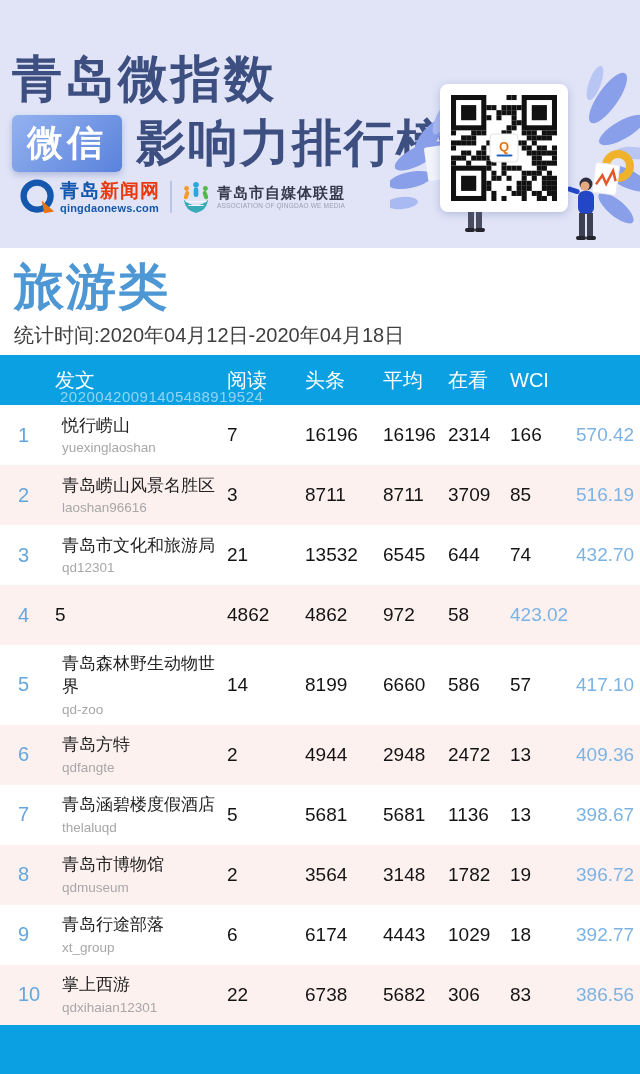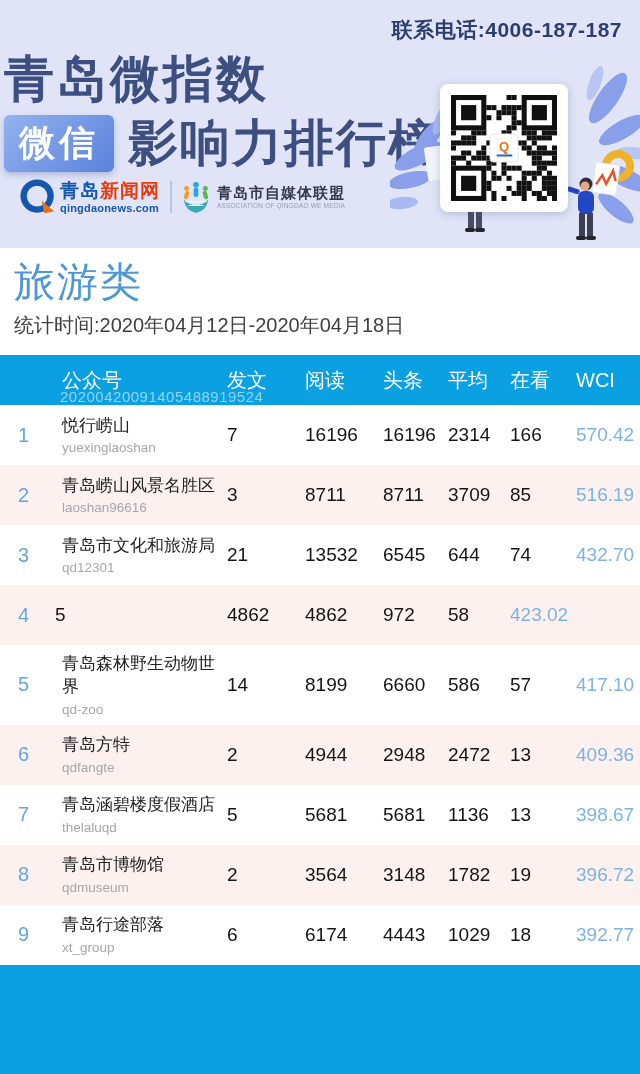--- a/index.html
+++ b/index.html
@@ -2,21 +2,21 @@
 <html><head>
 <meta charset="utf-8">
 <style>
   html,body{margin:0;padding:0;}
   body{width:640px;font-family:"Liberation Sans","DejaVu Sans",sans-serif;background:#fff;}
   .page{width:640px;height:1074px;display:flex;flex-direction:column;overflow:hidden;position:relative;background:#fff;}
 
   
   .banner{height:248px;background:#e0e4f6;position:relative;flex:0 0 auto;}
   .contact{position:absolute;top:16px;right:18px;font-size:21px;font-weight:bold;color:#2d3e6e;letter-spacing:.5px;}
-  .title-block{position:absolute;left:4px;top:52px;font-family:Liberation Serif, serif;}
+  .title-block{position:absolute;left:12px;top:52px;font-family:Liberation Serif, serif;}
   .title-line1{font-size:50px;font-weight:900;color:#3d4e80;letter-spacing:3px;line-height:1.08;}
   .title-line2{display:flex;align-items:center;margin-top:4px;}
   .wechat-badge{background:linear-gradient(135deg,#93b2ef,#5a82dc);color:#fff;font-size:36px;font-weight:900;
     padding:4px 15px;border-radius:6px;letter-spacing:4px;box-shadow:0 3px 6px rgba(70,90,160,.3);}
   .title-rest{font-size:50px;font-weight:900;color:#3d4e80;margin-left:14px;letter-spacing:2px;}
 
   .logos{position:absolute;left:20px;top:179px;display:flex;align-items:center;}
   .logo-q-icon{width:36px;height:36px;flex:0 0 auto;}
   .news-text{margin-left:4px;line-height:1;}
   .news-name{font-size:19px;font-weight:bold;letter-spacing:1px;}
@@ -37,21 +37,21 @@
   .qr-card{position:absolute;left:50px;top:26px;width:128px;height:128px;background:#fff;border-radius:8px;
     box-shadow:0 2px 8px rgba(60,80,150,.28);display:flex;align-items:center;justify-content:center;}
   .qr-logo{position:absolute;left:50%;top:50%;transform:translate(-50%,-50%);width:27px;height:27px;background:#fff;
     border-radius:4px;border:1px solid #e3e3e3;display:flex;flex-direction:column;align-items:center;justify-content:center;}
   .qr-logo .q{font-size:13px;font-weight:900;color:#1457ae;line-height:1;}
   .qr-logo .q span{color:#e8740f;}
   .qr-logo .bar{width:16px;height:2px;background:#1f66c0;margin-top:2px;border-radius:1px;}
 
   
   .category-section{padding:12px 14px 0;flex:0 0 auto;height:95px;background:#fff;}
-  .category-title{margin:0;font-size:41px;font-weight:400;color:#4e97d5;letter-spacing:2px;line-height:1.1;}
+  .category-title{margin:0;font-size:50px;font-weight:700;color:#4e97d5;letter-spacing:2px;line-height:1.1;}
   .stats-period{font-size:20px;color:#3f3f3f;margin-top:7px;}
 
   
   .grid-cols{display:grid;grid-template-columns:55px 172px 78px 78px 65px 62px 66px 64px;}
   .thead{height:50px;background:#0aa0e2;color:#fff;align-items:center;font-size:20px;position:relative;flex:0 0 auto;}
   .thead .h-name{padding-left:7px;}
   .watermark{position:absolute;left:60px;bottom:0;font-size:15px;color:rgba(255,255,255,.55);letter-spacing:.5px;}
 
   .row{min-height:60px;align-items:center;background:#fff;padding:8px 0;box-sizing:border-box;}
   .row.alt{background:#fdf1f0;}
@@ -63,21 +63,20 @@
   .wci{font-size:19px;color:#7cb3e3;}
 
   .footer-bar{flex:1 1 auto;background:#0aa0e2;min-height:36px;}
 </style>
 </head>
 <body>
 
 <div class="page">
 
   <header class="banner">
-    <div class="contact">联系电话:4006-187-187</div>
 
     <div class="title-block">
       <div class="title-line1">青岛微指数</div>
       <div class="title-line2">
         <span class="wechat-badge">微信</span>
         <span class="title-rest">影响力排行榜</span>
       </div>
     </div>
 
     <div class="qr-zone">
@@ -335,21 +334,20 @@
     </div>
   </header>
 
   <section class="category-section">
     <h1 class="category-title">旅游类</h1>
     <div class="stats-period">统计时间:2020年04月12日-2020年04月18日</div>
   </section>
 
   <div class="thead grid-cols">
     <div></div>
-    <div class="h-name">公众号</div>
     <div>发文</div>
     <div>阅读</div>
     <div>头条</div>
     <div>平均</div>
     <div>在看</div>
     <div>WCI</div>
     <div class="watermark">20200420091405488919524</div>
   </div>
 
   <div class="tbody">
@@ -468,16 +466,29 @@
         <div class="acct-id">xt_group</div>
       </div>
       <div class="num">6</div>
       <div class="num">6174</div>
       <div class="num">4443</div>
       <div class="num">1029</div>
       <div class="num">18</div>
       <div class="wci">392.77</div>
     </div>
 
+    <div class="row grid-cols alt">
+      <div class="rank">10</div>
+      <div class="namecell">
+        <div class="acct-name">掌上西游</div>
+        <div class="acct-id">qdxihaian12301</div>
+      </div>
+      <div class="num">22</div>
+      <div class="num">6738</div>
+      <div class="num">5682</div>
+      <div class="num">306</div>
+      <div class="num">83</div>
+      <div class="wci">386.56</div>
+    </div>
   </div>
 
   <footer class="footer-bar"></footer>
 </div>
 
 </body></html>

